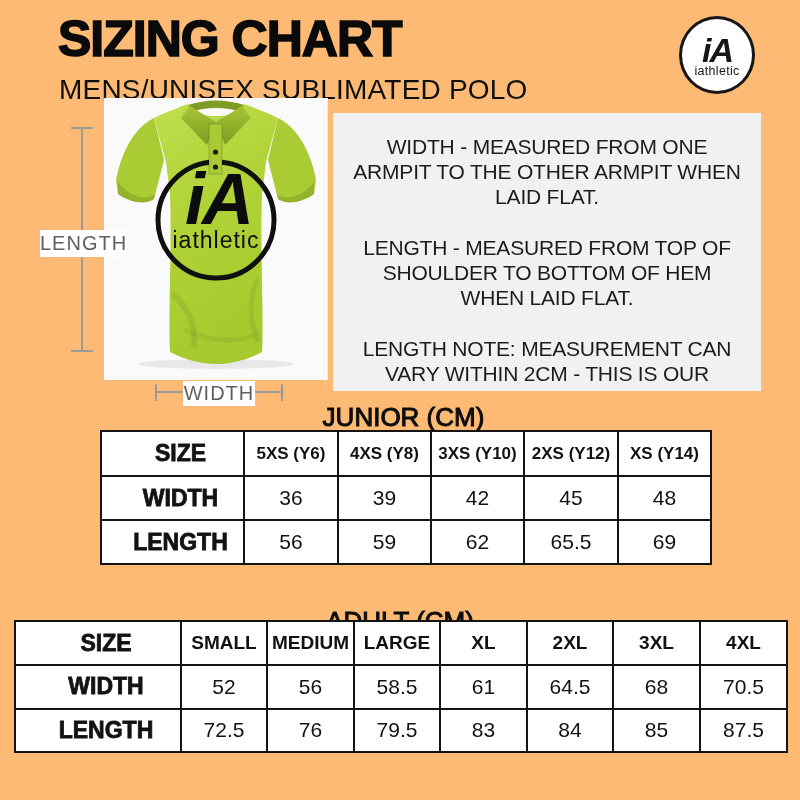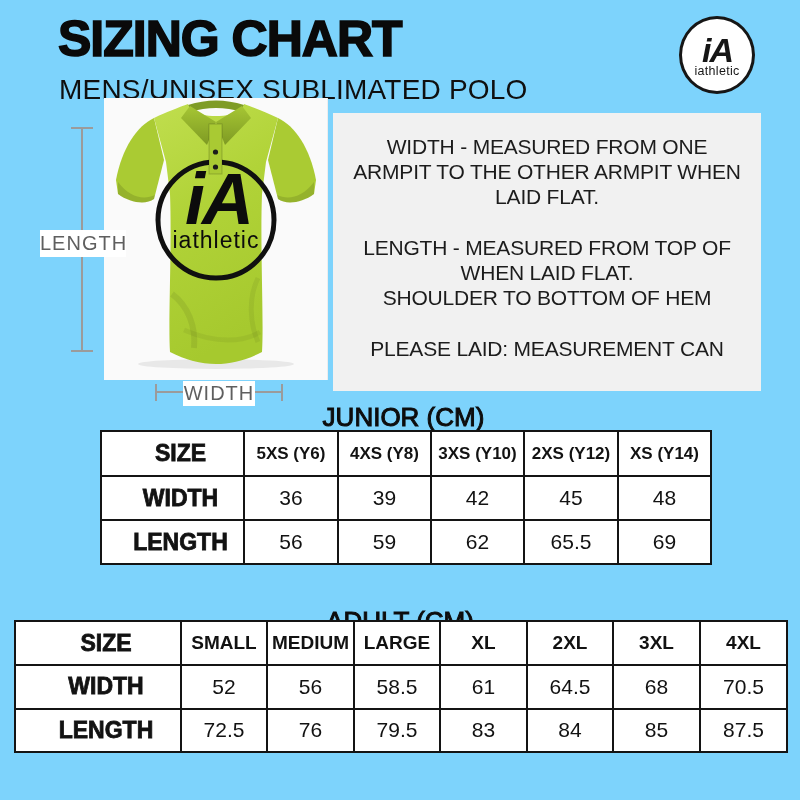--- a/index.html
+++ b/index.html
@@ -1,18 +1,18 @@
 <!DOCTYPE html>
 <html><head>
 <meta charset="utf-8">
 <style>
   * { margin:0; padding:0; box-sizing:border-box; }
   html,body { background:#fff; }
   .page {
-    position:relative; width:800px; height:800px; background:#7dd3fc;
+    position:relative; width:800px; height:800px; background:#fdba74;
     font-family:"Liberation Sans", sans-serif; color:#111; overflow:hidden;
   }
   
   .title {
     position:absolute; left:58px; top:14px; font-size:50px; line-height:1;
     font-weight:bold; letter-spacing:-1px; color:#0a0a0a;
     -webkit-text-stroke:1.6px #0a0a0a;
   }
   .subtitle {
     position:absolute; left:59px; top:59px; font-size:28px; line-height:1;
@@ -145,25 +145,26 @@
   <div class="wid-label">WIDTH</div>
 
   <div class="info-box">
     <div class="info-par">
       <div class="info-line">WIDTH - MEASURED FROM ONE</div>
       <div class="info-line">ARMPIT TO THE OTHER ARMPIT WHEN</div>
       <div class="info-line">LAID FLAT.</div>
     </div>
     <div class="info-par">
       <div class="info-line">LENGTH - MEASURED FROM TOP OF</div>
+      <div class="info-line">SHOULDER TO BOTTOM OF HEM</div>
       <div class="info-line">WHEN LAID FLAT.</div>
-      <div class="info-line">SHOULDER TO BOTTOM OF HEM</div>
     </div>
     <div class="info-par">
-      <div class="info-line">PLEASE LAID: MEASUREMENT CAN</div>
+      <div class="info-line">LENGTH NOTE: MEASUREMENT CAN</div>
+      <div class="info-line">VARY WITHIN 2CM - THIS IS OUR</div>
     </div>
   </div>
 
   <div class="tbl-title junior-title">JUNIOR (CM)</div>
   <table class="size-table junior">
     <colgroup>
       <col style="width:143px">
         <col style="width:94px">
         <col style="width:93px">
       <col style="width:93px">

